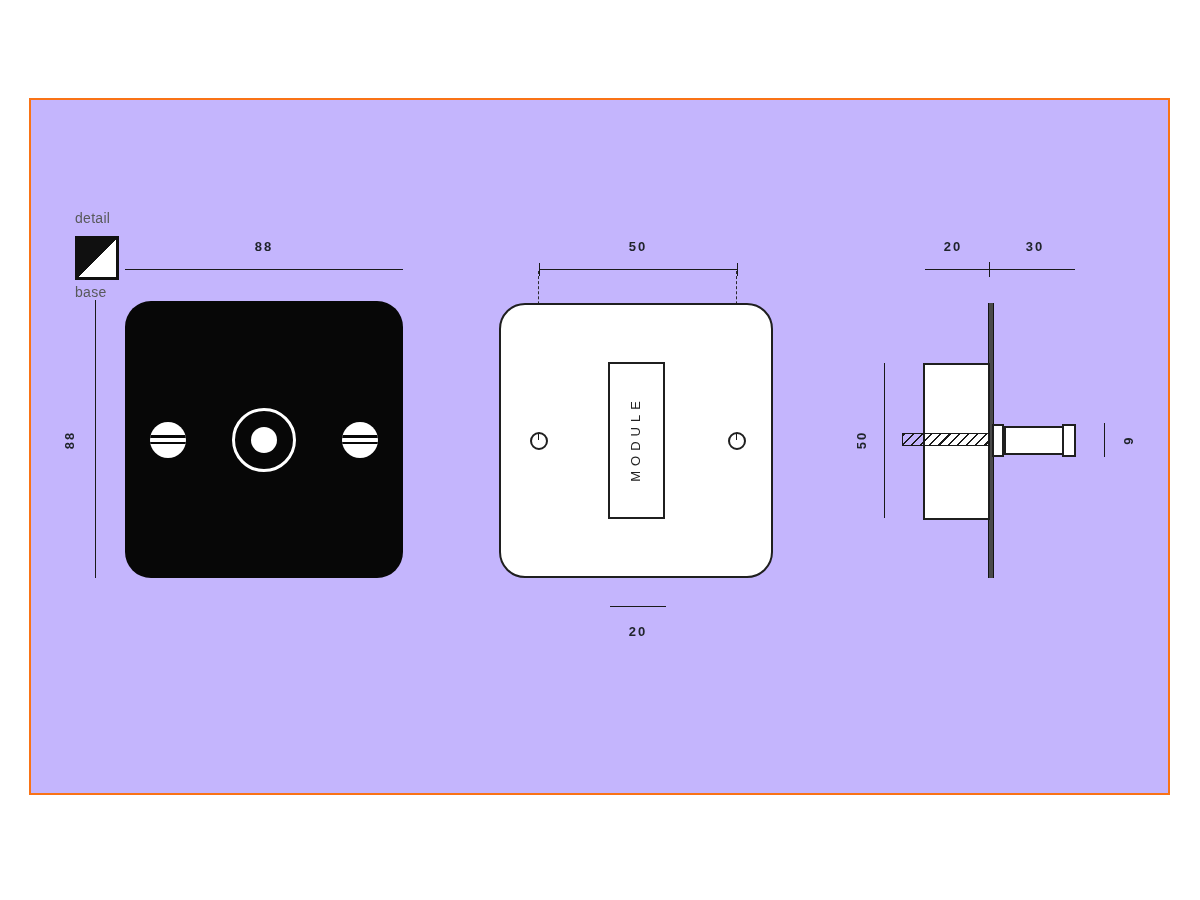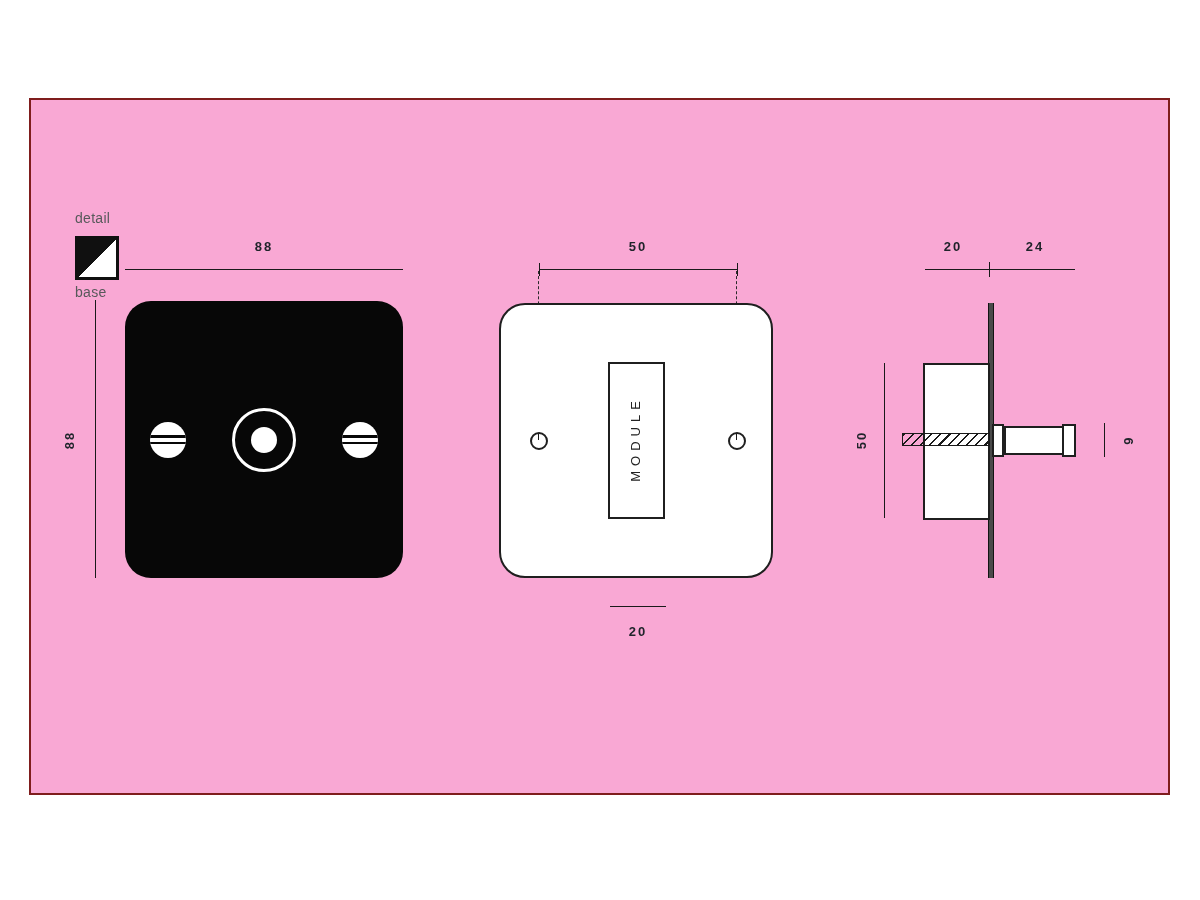--- a/index.html
+++ b/index.html
@@ -2,21 +2,21 @@
 <html><head>
 <meta charset="utf-8">
 <style>
   html,body{margin:0;padding:0;background:#ffffff;}
   .canvas{
     position:relative;width:1200px;height:900px;background:#ffffff;overflow:hidden;
     font-family:"Liberation Sans", sans-serif;
   }
   .frame{
     position:absolute;left:29px;top:98px;width:1137px;height:693px;
-    border:2px solid #7f1d1d;background:#f9a8d4;
+    border:2px solid #f97316;background:#c4b5fd;
   }
 
   
   .legend-label{position:absolute;font-size:14px;color:#58595b;letter-spacing:.3px;}
   .legend-swatch{
     position:absolute;left:44px;top:136px;width:38px;height:38px;
     border:3px solid #101010;
     background:linear-gradient(to bottom right,#101010 50%,#ffffff 50.5%);
   }
 
@@ -150,21 +150,21 @@
 
     <div class="module-rect"></div>
     <div class="module-text">MODULE</div>
 
     <div class="hline" style="left:610px;top:606px;width:56px;"></div>
     <div class="dim-label" style="left:588px;top:624px;">20</div>
   </div>
 
   <div>
     <div class="dim-label" style="left:903px;top:239px;">20</div>
-    <div class="dim-label" style="left:985px;top:239px;">24</div>
+    <div class="dim-label" style="left:985px;top:239px;">30</div>
     <div class="hline" style="left:925px;top:269px;width:150px;"></div>
     <div class="vline" style="left:989px;top:262px;height:15px;"></div>
 
     <div class="side-plate-bar"></div>
     <div class="side-box"></div>
 
     <div class="vline" style="left:884px;top:363px;height:155px;"></div>
     <div class="dim-label rot" style="left:812px;top:432px;">50</div>
 
     <div class="side-rod"></div>

